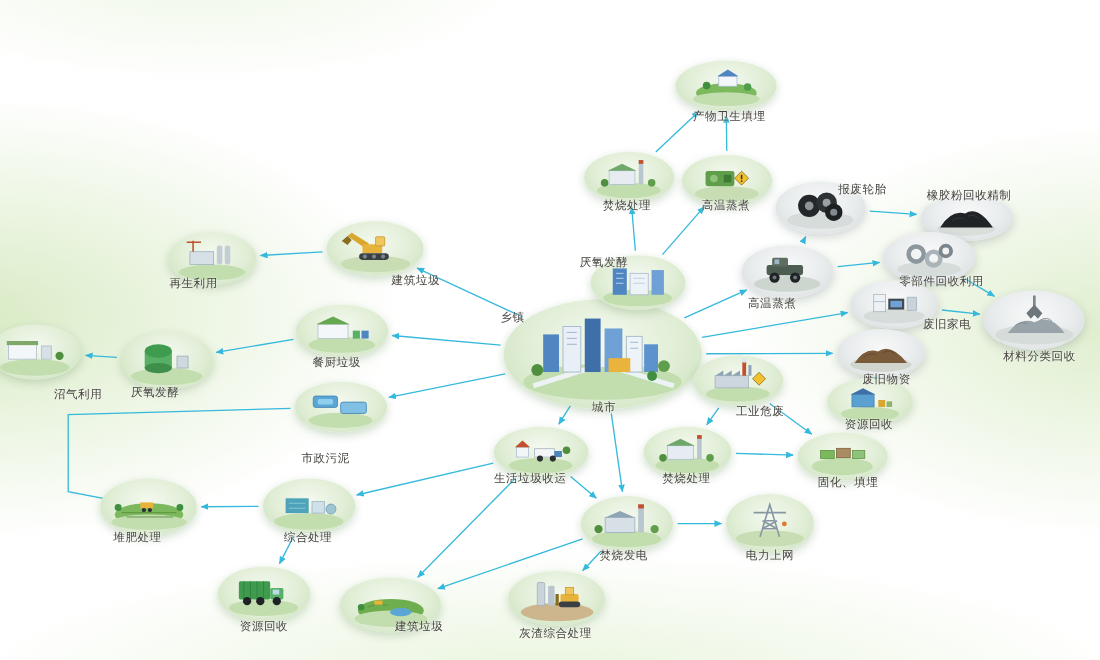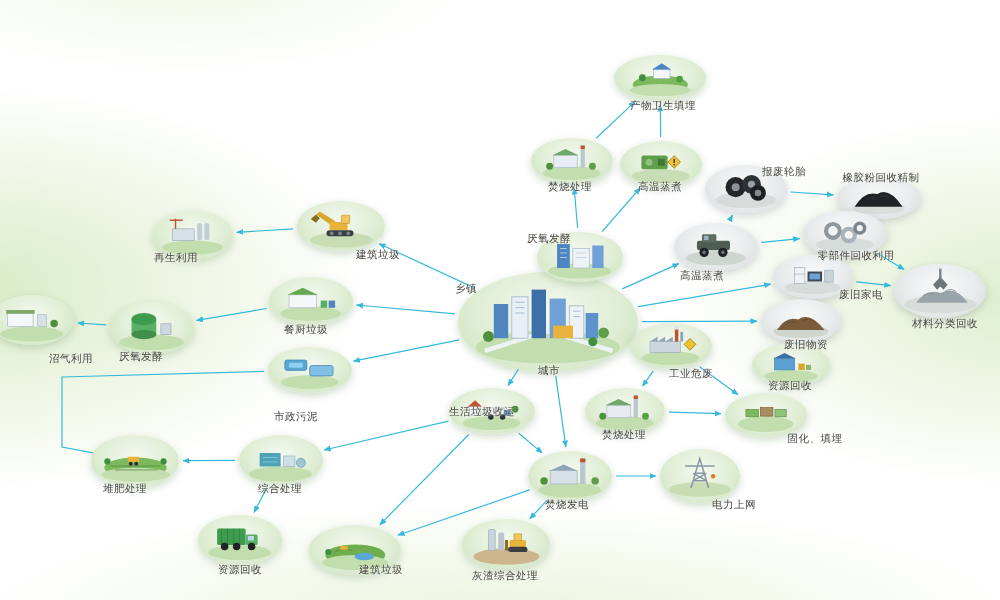--- a/index.html
+++ b/index.html
@@ -321,42 +321,42 @@
           <ellipse cx="50" cy="48" rx="42" ry="10" fill="#c2ddae"></ellipse>
           <rect x="18" y="24" width="16" height="13" fill="#f2f6f9" stroke="#a9bccf"></rect>
           <polygon points="16,24 26,15 36,24" fill="#c2502e"></polygon>
           <rect x="42" y="26" width="26" height="11" fill="#f4f6f8" stroke="#9fb0bd"></rect>
           <rect x="68" y="29" width="10" height="8" fill="#4f86c2"></rect>
           <circle cx="49" cy="39" r="4" fill="#2b2f33"></circle>
           <circle cx="66" cy="39" r="4" fill="#2b2f33"></circle>
           <circle cx="84" cy="28" r="5" fill="#4f8f3e"></circle>
         </svg>
       </div>
-      <div class="node-label" style="left: 482px; top: 412px; font-family: Liberation Mono, monospace;">生活垃圾收运</div>
+      <div class="node-label" style="left: 482px; top: 435px; font-family: Liberation Mono, monospace;">生活垃圾收运</div>
       <div class="node blob" style="left: 585px; top: 388px; width: 80px; height: 46px;">
         <svg viewBox="0 0 100 60">
           <ellipse cx="50" cy="48" rx="42" ry="10" fill="#c2ddae"></ellipse>
           <rect x="24" y="22" width="34" height="18" fill="#e6ecf1" stroke="#a9bccf"></rect>
           <polygon points="22,22 41,13 60,22" fill="#6fa86a"></polygon>
           <rect x="63" y="8" width="6" height="32" fill="#b9c6cf"></rect>
           <rect x="63" y="8" width="6" height="5" fill="#c2502e"></rect>
           <circle cx="18" cy="38" r="5" fill="#4f8f3e"></circle>
           <circle cx="80" cy="38" r="5" fill="#5f9e4a"></circle>
         </svg>
       </div>
       <div class="node-label" style="left: 624px; top: 435px;">焚烧处理</div>
       <div class="node blob" style="left: 725px; top: 393px; width: 82px; height: 44px;">
         <svg viewBox="0 0 100 60">
           <ellipse cx="50" cy="44" rx="42" ry="12" fill="#c2ddae"></ellipse>
           <rect x="20" y="22" width="19" height="11" fill="#7cb85c" stroke="#568c3c"></rect>
           <rect x="42" y="19" width="19" height="13" fill="#a98c5f" stroke="#7a5b3a"></rect>
           <rect x="64" y="22" width="17" height="11" fill="#8fc27a" stroke="#568c3c"></rect>
         </svg>
       </div>
-      <div class="node-label" style="left: 771px; top: 439px; margin-left: 44px;">固化、填埋</div>
+      <div class="node-label" style="left: 771px; top: 439px;">固化、填埋</div>
       <div class="node blob" style="left: 91px; top: 435px; width: 88px; height: 52px;">
         <svg viewBox="0 0 100 60">
           <ellipse cx="50" cy="38" rx="40" ry="13" fill="#7cb85c"></ellipse>
           <ellipse cx="50" cy="47" rx="44" ry="9" fill="#c2ddae"></ellipse>
           <path d="M18,36 H82 M24,41 H78" stroke="#568c3c"></path>
           <rect x="40" y="24" width="15" height="7" fill="#e8b33a"></rect>
           <circle cx="44" cy="33" r="2.5" fill="#2b2f33"></circle>
           <circle cx="51" cy="33" r="2.5" fill="#2b2f33"></circle>
           <circle cx="14" cy="30" r="4" fill="#3f8f3e"></circle>
           <circle cx="86" cy="30" r="4" fill="#3f8f3e"></circle>
@@ -390,21 +390,21 @@
           <ellipse cx="50" cy="48" rx="42" ry="10" fill="#c8ddb4"></ellipse>
           <g stroke="#8796a2" stroke-width="2" fill="none">
             <path d="M38,46 L50,6 L62,46"></path>
             <path d="M41,36 L59,36 M43,26 L57,26 M45,16 L55,16"></path>
             <path d="M30,16 L45,16 M55,16 L70,16"></path>
             <path d="M41,36 L59,26 M59,36 L41,26"></path>
           </g>
           <circle cx="68" cy="30" r="3" fill="#e07b2a"></circle>
         </svg>
       </div>
-      <div class="node-label" style="left: 700px; top: 505px; margin-left: 34px;">电力上网</div>
+      <div class="node-label" style="left: 700px; top: 505px;">电力上网</div>
       <div class="node blob" style="left: 198px; top: 515px; width: 84px; height: 50px;">
         <svg viewBox="0 0 100 60">
           <ellipse cx="50" cy="46" rx="42" ry="10" fill="#c2ddae"></ellipse>
           <rect x="20" y="14" width="38" height="22" rx="2" fill="#3f9c4e"></rect>
           <path d="M26,14 v22 M34,14 v22 M42,14 v22 M50,14 v22" stroke="#2f7e3c"></path>
           <rect x="58" y="22" width="16" height="14" rx="2" fill="#57b066"></rect>
           <rect x="61" y="24" width="8" height="6" fill="#bcd8ea"></rect>
           <circle cx="30" cy="38" r="5" fill="#1f2326"></circle>
           <circle cx="46" cy="38" r="5" fill="#1f2326"></circle>
           <circle cx="66" cy="38" r="5" fill="#1f2326"></circle>

